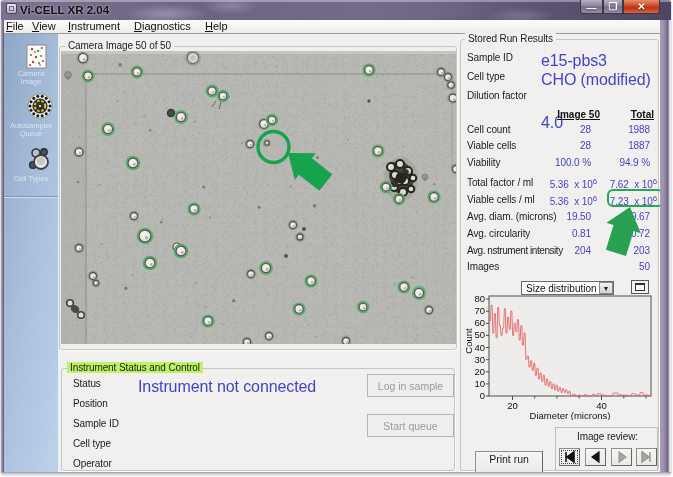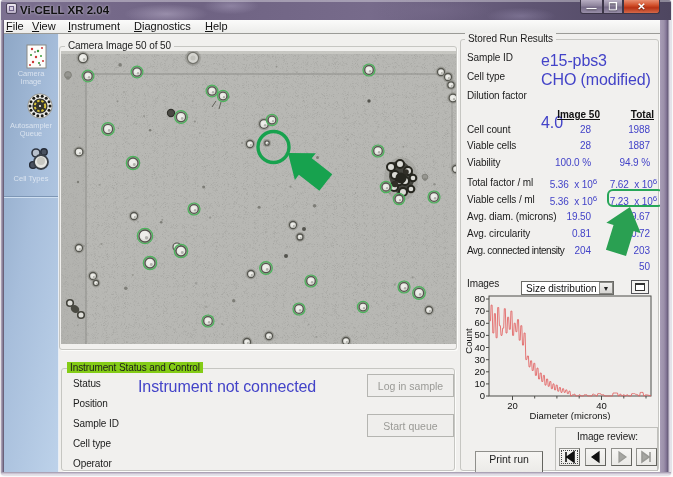--- a/index.html
+++ b/index.html
@@ -441,21 +441,21 @@
           <circle cx="20" cy="264" r="3.3" fill="#dfdfda" stroke="#42423b" stroke-width="1.6"></circle>
         </g>
         <path d="M155,50 l-4,6 M160,51 l-2,7" stroke="#61615a" stroke-width="1" fill="none"></path>
       <circle cx="212.5" cy="96" r="15.5" fill="none" stroke="#17a24e" stroke-width="3.4"></circle>
       <g transform="translate(227,102) rotate(-52)">
         <polygon points="0,0 17,22 10.5,22 10.5,48 -10.5,48 -10.5,22 -17,22" fill="#17a24e"></polygon>
       </g>
     </svg>
 
     <div class="groupbox" style="left:57px;top:348px;width:394px;height:103px;"></div>
-    <div class="lbl" style="left:63px;top:342px;background:#84cc16;padding:0 3px;">Instrument Status and Control</div>
+    <div class="lbl" style="left:63px;top:342px;background:#bef264;padding:0 3px;">Instrument Status and Control</div>
     <div class="lbl" style="left:69px;top:358px;">Status</div>
     <div class="val" style="left:134px;top:358px;">Instrument not connected</div>
     <div class="lbl" style="left:69px;top:378px;">Position</div>
     <div class="lbl" style="left:69px;top:398px;">Sample ID</div>
     <div class="lbl" style="left:69px;top:418px;">Cell type</div>
     <div class="lbl" style="left:69px;top:438px;">Operator</div>
     <div class="btn disabled" style="left:363px;top:354px;width:87px;height:23px;line-height:22px;">Log in sample</div>
     <div class="btn disabled" style="left:363px;top:394px;width:87px;height:23px;line-height:22px;">Start queue</div>
 
     <div class="groupbox" style="left:456px;top:19px;width:199px;height:432px;"></div>
@@ -482,24 +482,24 @@
       <div class="valr" style="left:588px;top:157px;width:65px;">7.62&nbsp;&nbsp;x 10<sup>6</sup></div>
     <div class="lbl" style="left:463px;top:174px;">Viable cells / ml</div>
       <div class="valr" style="left:527px;top:174px;width:66px;">5.36&nbsp;&nbsp;x 10<sup>6</sup></div>
       <div class="valr" style="left:588px;top:174px;width:65px;">7.23&nbsp;&nbsp;x 10<sup>6</sup></div>
     <div class="lbl" style="left:463px;top:191px;">Avg. diam. (microns)</div>
       <div class="valr" style="left:527px;top:191px;width:60px;">19.50</div>
       <div class="valr" style="left:586px;top:191px;width:60px;">19.67</div>
     <div class="lbl" style="left:463px;top:208px;">Avg. circularity</div>
       <div class="valr" style="left:527px;top:208px;width:60px;">0.81</div>
       <div class="valr" style="left:586px;top:208px;width:60px;">0.72</div>
-    <div class="lbl" style="left:463px;top:225px;letter-spacing:-0.45px;">Avg. connected intensity</div>
+    <div class="lbl" style="left:463px;top:225px;letter-spacing:-0.45px;">Avg. nstrument intensity</div>
       <div class="valr" style="left:527px;top:225px;width:60px;">204</div>
       <div class="valr" style="left:586px;top:225px;width:60px;">203</div>
-    <div class="lbl" style="left:463px;top:241px;margin-top:17px;">Images</div>
+    <div class="lbl" style="left:463px;top:241px;">Images</div>
       <div class="valr" style="left:586px;top:241px;width:60px;">50</div>
     <div style="position:absolute;left:603px;top:169px;width:57px;height:18px;border:2.5px solid #27a658;border-radius:6px;"></div>
     <svg style="position:absolute;left:580px;top:183px;" width="80" height="70" viewBox="0 0 80 70">
       <g transform="translate(46,4) rotate(17)">
         <polygon points="0,0 18,22 10.5,22 10.5,48 -10.5,48 -10.5,22 -18,22" fill="#2aa052"></polygon>
       </g>
     </svg>
 
     <div style="position:absolute;left:517px;top:261px;width:93px;height:14px;background:#fff;border:1px solid #6a6a66;font-size:10px;color:#111;line-height:13px;padding-left:4px;">Size distribution</div>
     <div style="position:absolute;left:595px;top:262px;width:14px;height:12px;background:linear-gradient(180deg,#f2f1ef,#d6d5d2);border:1px solid #8a8a86;font-size:7px;text-align:center;line-height:11px;color:#222;">▼</div>

